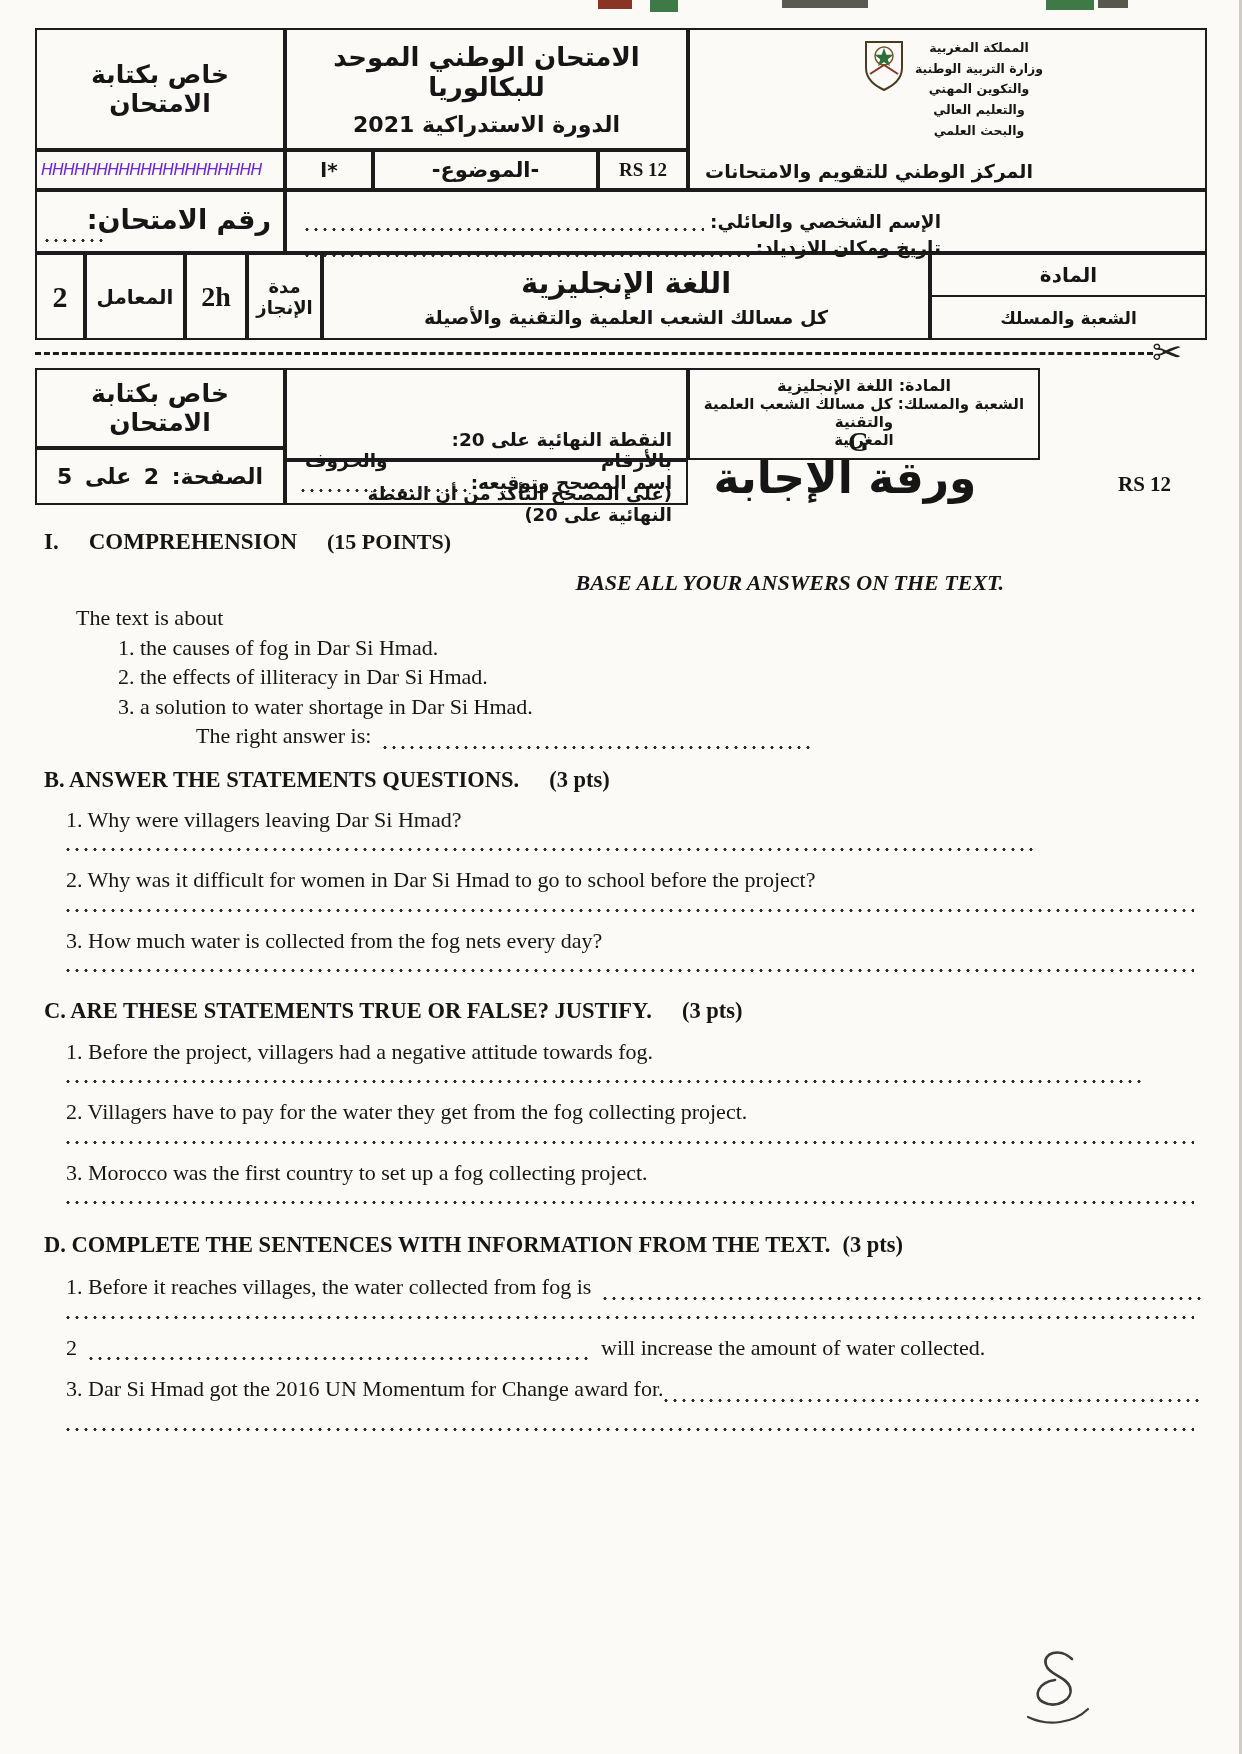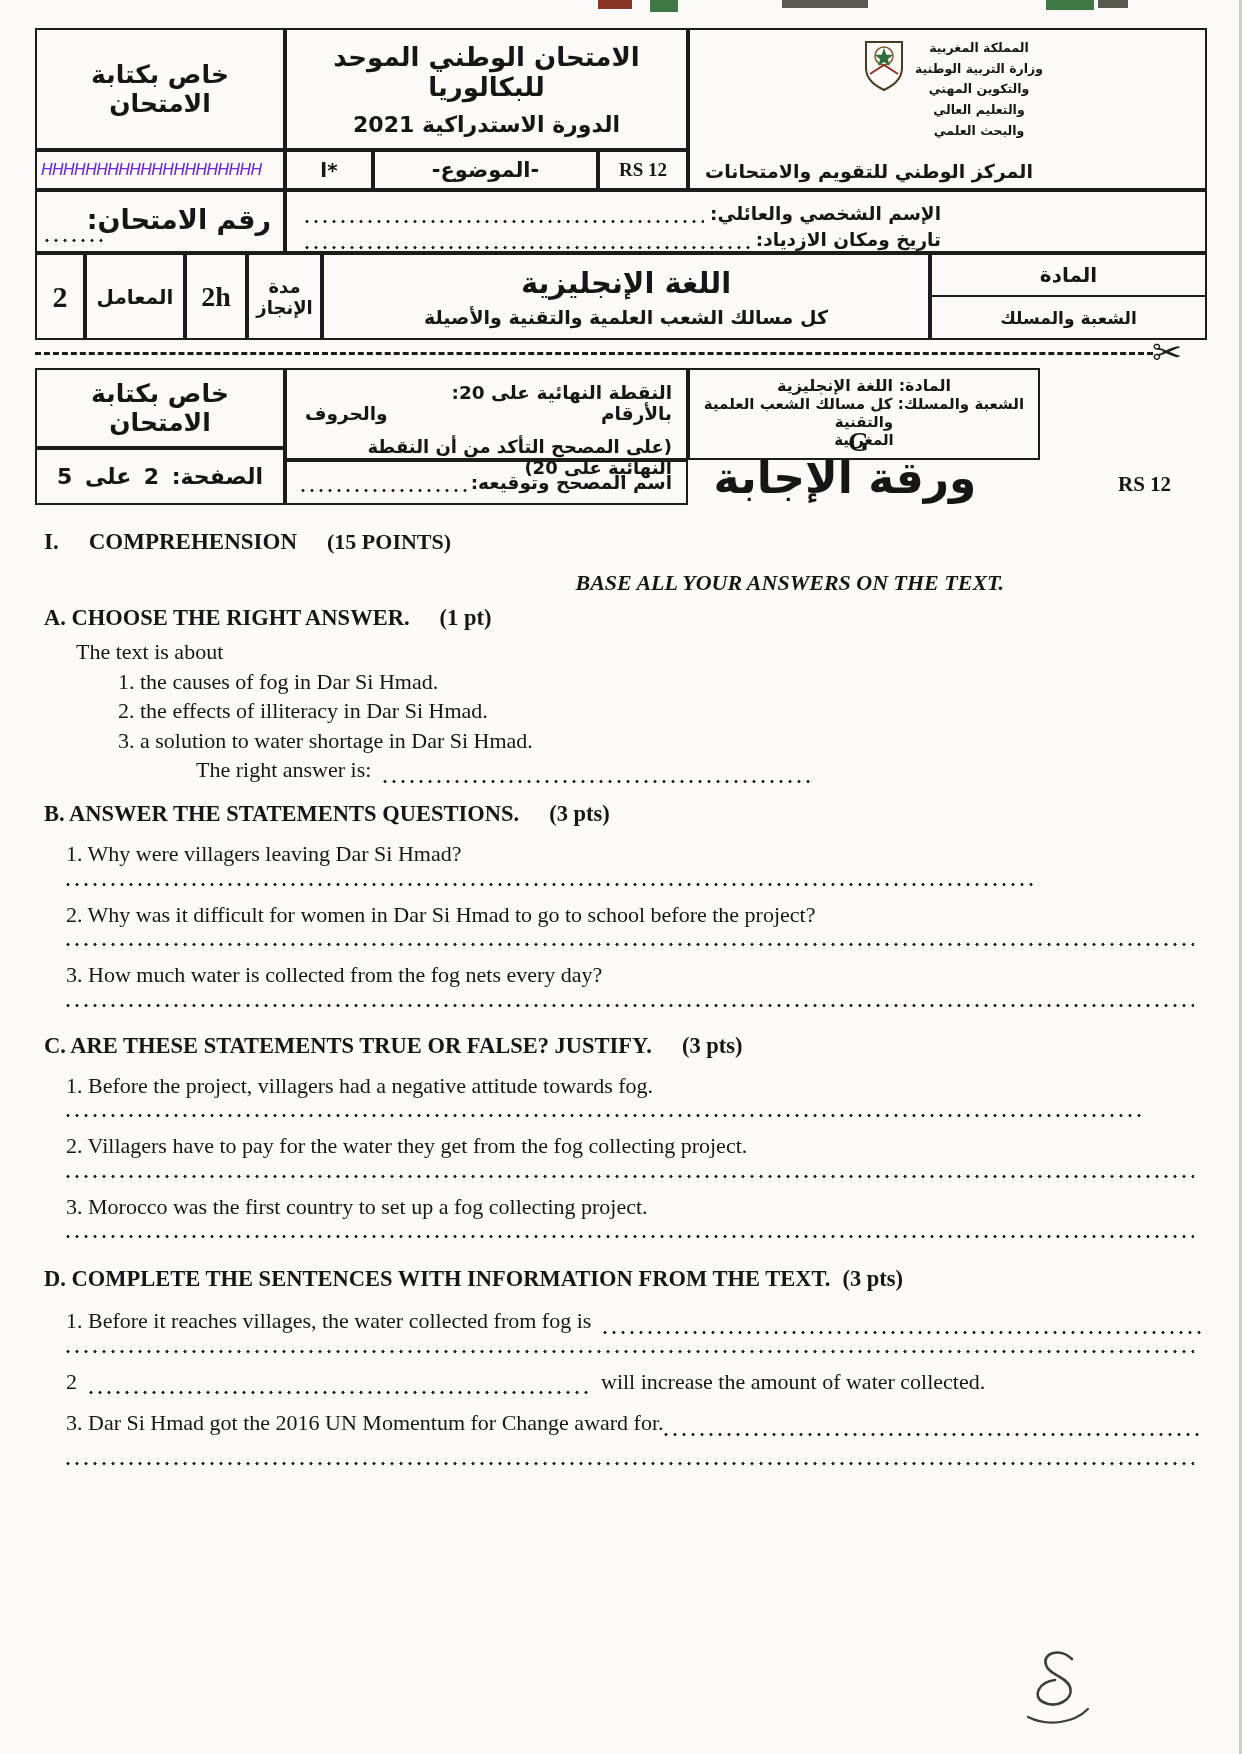--- a/index.html
+++ b/index.html
@@ -96,21 +96,21 @@
   <div class="abs box center" style="left:598px; top:150px; width:90px; height:40px;">
     <div class="b" style="font-size:19px;">RS 12</div>
   </div>
 
   <div class="abs box" style="left:35px; top:190px; width:250px; height:63px;">
     <div class="ar b abs" style="right:12px; top:12px; font-size:27px;">رقم الامتحان:</div>
     <div class="dotbg abs" style="left:8px; bottom:8px; width:62px; height:12px;"></div>
   </div>
 
   <div class="abs box" style="left:285px; top:190px; width:922px; height:63px;">
-    <div class="abs" style="left:18px; top:6px; width:636px;">
+    <div class="abs" style="left:18px; top:14px; width:636px;">
       <div class="ar rowflex" style="gap:6px; height:26px;">
         <span class="b" style="font-size:18.5px;">الإسم الشخصي والعائلي:</span>
         <span class="dotfill"></span>
       </div>
       <div class="ar rowflex" style="gap:6px; height:26px;">
         <span class="b" style="font-size:18.5px;">تاريخ ومكان الازدياد:</span>
         <span class="dotfill"></span>
       </div>
     </div>
   </div>
@@ -138,21 +138,21 @@
   </div>
 
   <div class="abs" style="left:35px; top:352px; width:1118px; border-top:3.5px dashed #1c1c1c;"></div>
   <div class="abs" style="left:1152px; top:332px; font-size:36px; font-family:'DejaVu Sans',sans-serif; color:#222;">✂</div>
 
   <div class="abs box center" style="left:35px; top:368px; width:250px; height:80px;">
     <div class="ar b" style="font-size:25px;">خاص بكتابة الامتحان</div>
   </div>
 
   <div class="abs box" style="left:285px; top:368px; width:403px; height:92px; padding:12px 14px 0 14px;">
-    <div class="ar rowflex" style="gap:4px; font-size:18.5px; font-weight:bold;">
+    <div class="ar rowflex" style="gap:4px; font-size:18.5px; font-weight:bold;margin-top:47px;">
       <span>النقطة النهائية على 20: بالأرقام</span>
       <span class="dotfill" style="max-width:62px;"></span>
       <span>والحروف</span>
       <span class="dotfill"></span>
     </div>
     <div class="ar b" style="font-size:18px; margin-top:12px;">(على المصحح التأكد من أن النقطة النهائية على 20)</div>
   </div>
 
   <div class="abs box" style="left:688px; top:368px; width:352px; height:92px; padding:6px 10px;">
     <div class="ar b" style="font-size:16px; text-align:center;">المادة: اللغة الإنجليزية</div>
@@ -185,25 +185,20 @@
     <div class="sec1">
       <span class="b" style="font-size:23px;">I.</span>
       <span class="gap30"></span>
       <span class="b" style="font-size:23px;">COMPREHENSION</span>
       <span class="gap30"></span>
       <span class="b" style="font-size:22px;">(15 POINTS)</span>
     </div>
 
     <div class="base-note b i">BASE ALL YOUR ANSWERS ON THE TEXT.</div>
 
-    <div class="hdg" style="margin-bottom:6px;">
-      <span>A. CHOOSE THE RIGHT ANSWER.</span>
-      <span class="gap30"></span>
-      <span>(1 pt)</span>
-    </div>
     <div class="intro">The text is about</div>
     <div class="opt">1.  the causes of fog in Dar Si Hmad.</div>
     <div class="opt">2.  the effects of illiteracy in Dar Si Hmad.</div>
     <div class="opt">3.  a solution to water shortage in Dar Si Hmad.</div>
     <div class="ansline">
       <span>The right answer is:</span>
       <span class="gap10"></span>
       <span class="dotfill"></span>
     </div>
 

